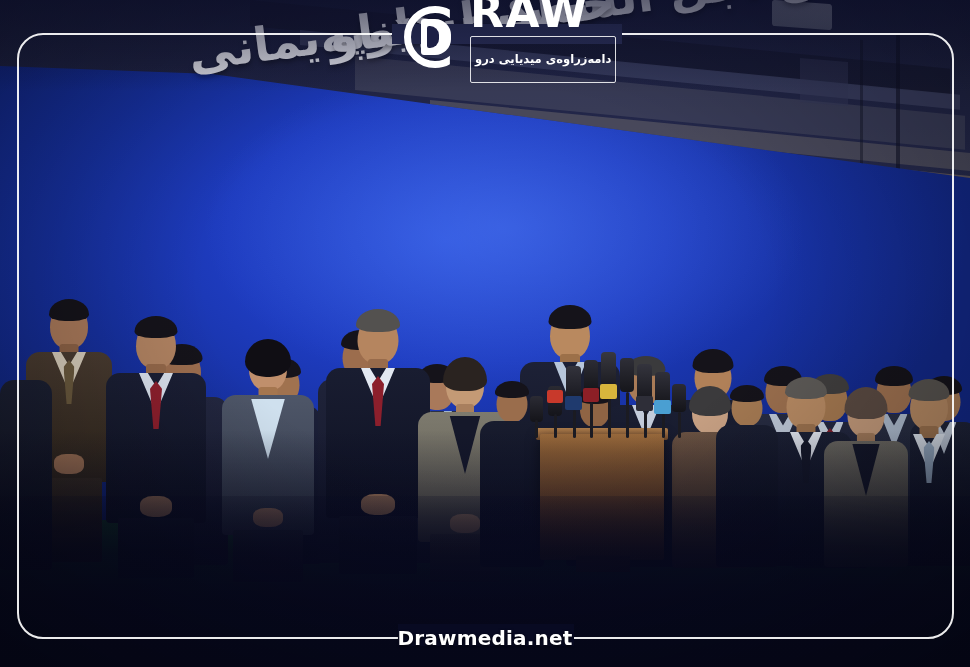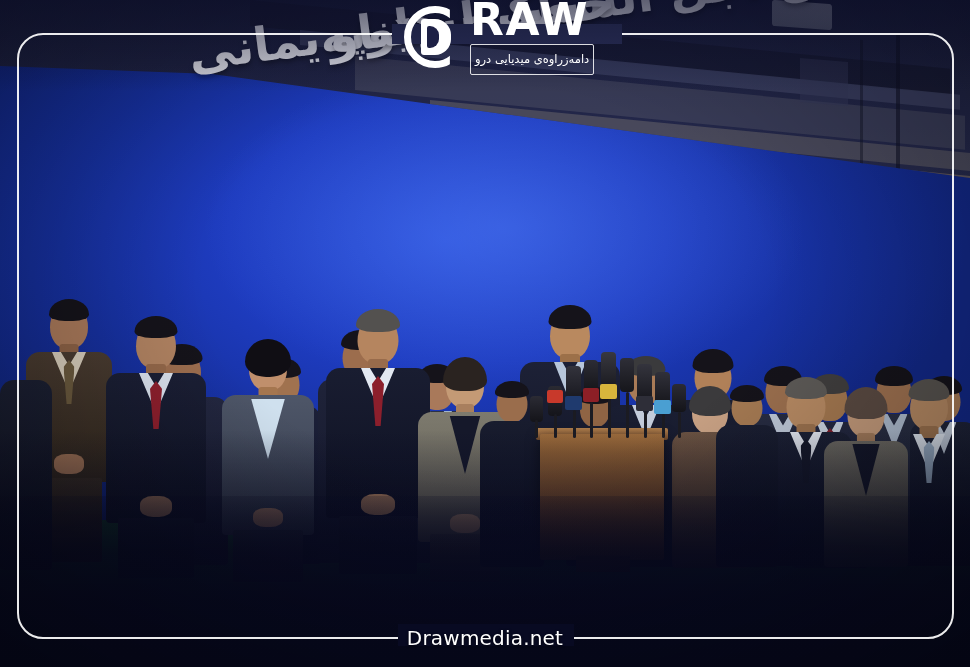--- a/index.html
+++ b/index.html
@@ -91,33 +91,33 @@
   .logo-mark{position:relative;width:62px;height:62px;flex:0 0 62px;}
   .logo-ring{position:absolute;left:0;top:0;width:62px;height:62px;border-radius:50%;
              border:7px solid #ffffff;
              clip-path:polygon(0 0,74% 0,74% 26%,30% 26%,30% 74%,74% 74%,74% 100%,0 100%);}
   .logo-d{position:absolute;left:17px;top:13px;width:30px;height:36px;background:#fff;
           border-radius:3px 16px 16px 3px;}
   .logo-d-in{position:absolute;left:6px;top:7px;width:12px;height:22px;background:#1d2045;border-radius:2px 9px 9px 2px;}
   .logo-text{margin-left:4px;}
   .logo-word{font-size:44px;font-weight:800;color:#fff;letter-spacing:1.5px;line-height:.96;
              font-family:"DejaVu Sans","Liberation Sans",sans-serif;}
-  .logo-sub{direction:rtl;text-align:center;color:#fff;font-size:11.5px;font-weight:400;
-            border:1px solid rgba(255,255,255,.85);border-radius:2px;padding:8px 4px;margin-top:2px;
+  .logo-sub{direction:rtl;text-align:center;color:#fff;font-size:11.5px;font-weight:700;
+            border:1px solid rgba(255,255,255,.85);border-radius:2px;padding:16px 4px;margin-top:2px;
             line-height:13px;white-space:nowrap;}
 
   
   .headline{position:absolute;left:40px;top:524px;width:890px;
             direction:rtl;text-align:center;color:#ffd900;
             font-size:29px;font-weight:700;line-height:1.25;white-space:nowrap;
             text-shadow:0 2px 3px rgba(0,0,0,.85),0 0 10px rgba(0,0,0,.6);}
 
   
   .footer{position:absolute;left:0;top:628px;width:970px;text-align:center;}
-  .footer-url{display:inline-block;color:#ffffff;font-size:20px;font-weight:400;
+  .footer-url{display:inline-block;color:#ffffff;font-size:20px;font-weight:700;
               letter-spacing:.2px;line-height:20px;
               text-shadow:0 1px 3px rgba(0,0,0,.8);}
 </style>
 </head>
 <body>
 
 <div class="card">
 
   <div class="photo">
 

